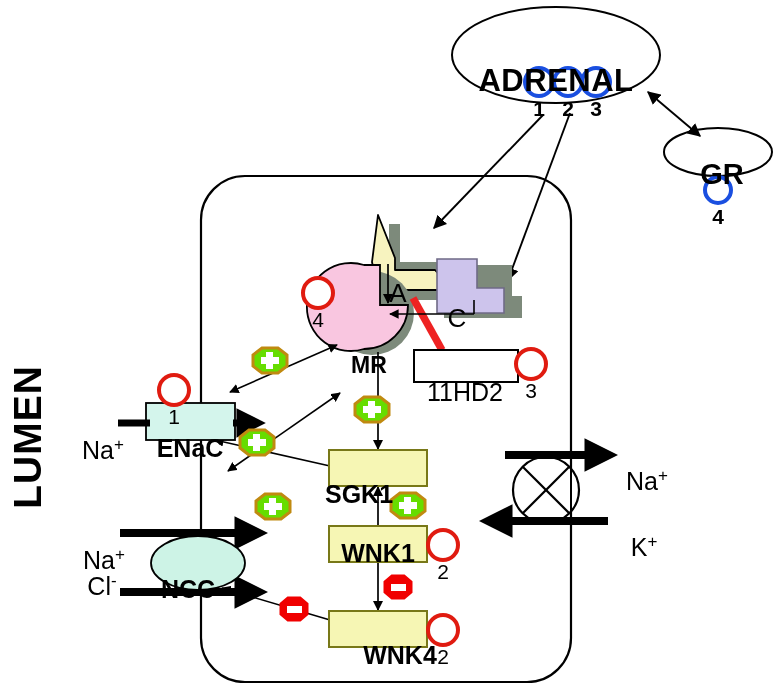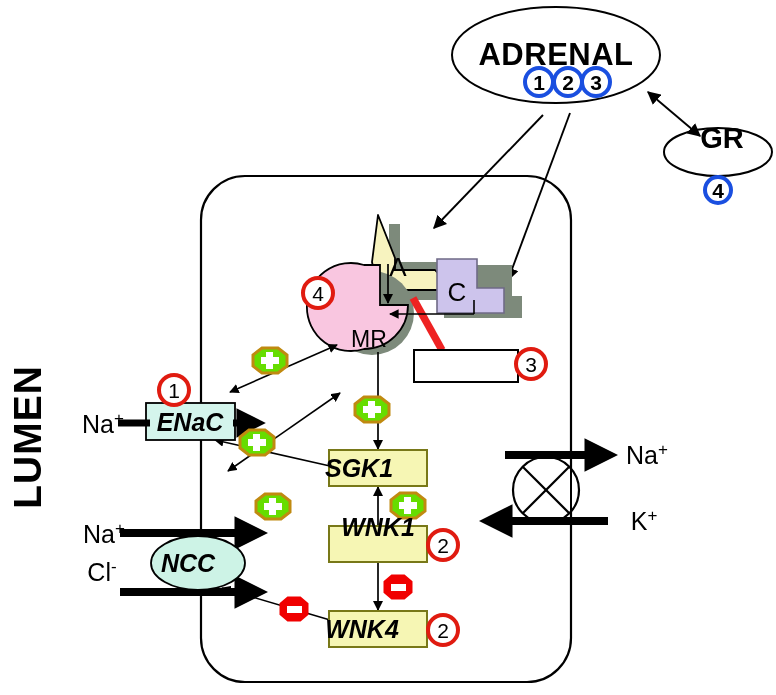--- a/index.html
+++ b/index.html
@@ -21,39 +21,39 @@
     width: 776px;
     height: 695px;
   }
   .lbl {
     position: absolute;
     font-family: "Liberation Sans", sans-serif;
     color: #000;
     white-space: nowrap;
     -webkit-user-select: none;
   }
-  .ctr { transform: translate(-50%, -50%); }
+  .ctr { transform: translate(-50%, -50%); margin-top: 26px; }
 
   
   #lumen-label {
     left: 28px;
     top: 437px;
     transform: translate(-50%, -50%) rotate(-90deg);
     font-size: 39px;
     font-weight: bold;
     letter-spacing: 1px;
   }
 
   .ion { font-size: 25px; font-weight: normal; }
   .ion sup { font-size: 17px; }
 
-  .boxtext { font-size: 25px; font-weight: bold; font-style: italic; }
+  .boxtext { font-size: 25px; font-weight: bold; }
   .adrenal-text { font-size: 31px; font-weight: bold; letter-spacing: 0.5px; }
   .gr-text { font-size: 29px; font-weight: bold; }
-  .mr-text { font-size: 23px; font-weight: normal; }
+  .mr-text { font-size: 23px; font-weight: bold; }
   .ac-text { font-size: 26px; }
   .hd-text { font-size: 25px; }
   .num-blue { font-size: 21px; font-weight: bold; color: #000; }
   .num-red { font-size: 21px; color: #000; }
 </style>
 </head>
 <body>
 
 <div id="stage">
 
@@ -191,51 +191,52 @@
   </svg>
 
   <div class="lbl" id="lumen-label">LUMEN</div>
 
   <div class="lbl ctr adrenal-text" style="left:556px; top:55px;">ADRENAL</div>
 
   <div class="lbl ctr num-blue" style="left:539px; top:83px;">1</div>
   <div class="lbl ctr num-blue" style="left:568px; top:83px;">2</div>
   <div class="lbl ctr num-blue" style="left:596px; top:83px;">3</div>
 
-  <div class="lbl ctr gr-text" style="left:722px; top:138px;">GR</div>
+  <div class="lbl ctr gr-text" style="left:722px; top:148px;">GR</div>
   <div class="lbl ctr num-blue" style="left:718px; top:191px;">4</div>
 
   <div class="lbl ctr ac-text" style="left:398px; top:267px;">A</div>
   <div class="lbl ctr ac-text" style="left:457px; top:292px;">C</div>
 
   <div class="lbl ctr mr-text" style="left:369px; top:339px;">MR</div>
   <div class="lbl ctr num-red" style="left:318px; top:294px;">4</div>
 
+  <div class="lbl ctr hd-text" style="left:465px; top:366px;">11HD2</div>
   <div class="lbl ctr num-red" style="left:531px; top:365px;">3</div>
 
   <div class="lbl ctr ion" style="left:103px; top:424px;">
     <span>Na</span><sup>+</sup>
   </div>
   <div class="lbl ctr boxtext" style="left:190px; top:422px;">ENaC</div>
   <div class="lbl ctr num-red" style="left:174px; top:391px;">1</div>
 
   <div class="lbl ctr ion" style="left:104px; top:534px;">
     <span>Na</span><sup>+</sup>
   </div>
-  <div class="lbl ctr ion" style="left:102px; top:572px;">
+  <div class="lbl ctr ion" style="left:102px; top:560px;">
     <span>Cl</span><sup>-</sup>
   </div>
   <div class="lbl ctr boxtext" style="left:188px; top:563px;">NCC</div>
 
   <div class="lbl ctr ion" style="left:647px; top:455px;">
     <span>Na</span><sup>+</sup>
   </div>
   <div class="lbl ctr ion" style="left:644px; top:521px;">
     <span>K</span><sup>+</sup>
   </div>
 
   <div class="lbl ctr boxtext" style="left:359px; top:468px;">SGK1</div>
   <div class="lbl ctr boxtext" style="left:378px; top:527px;">WNK1</div>
   <div class="lbl ctr num-red" style="left:443px; top:546px;">2</div>
-  <div class="lbl ctr boxtext" style="left:362px; top:629px;">WNK4</div>
+  <div class="lbl ctr boxtext" style="left:400px; top:629px;">WNK4</div>
   <div class="lbl ctr num-red" style="left:443px; top:631px;">2</div>
 
 </div>
 
 </body></html>

